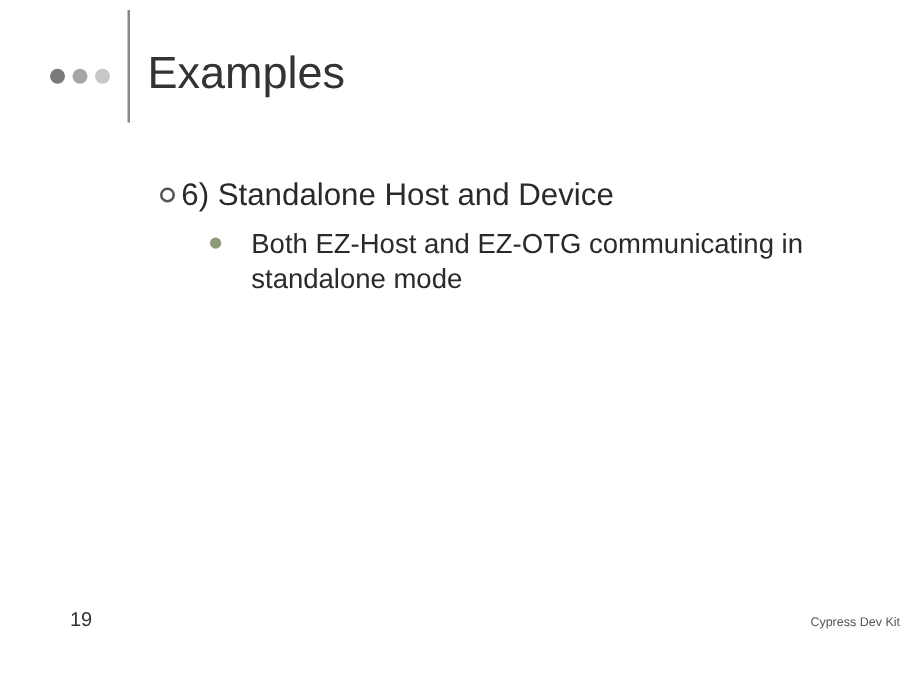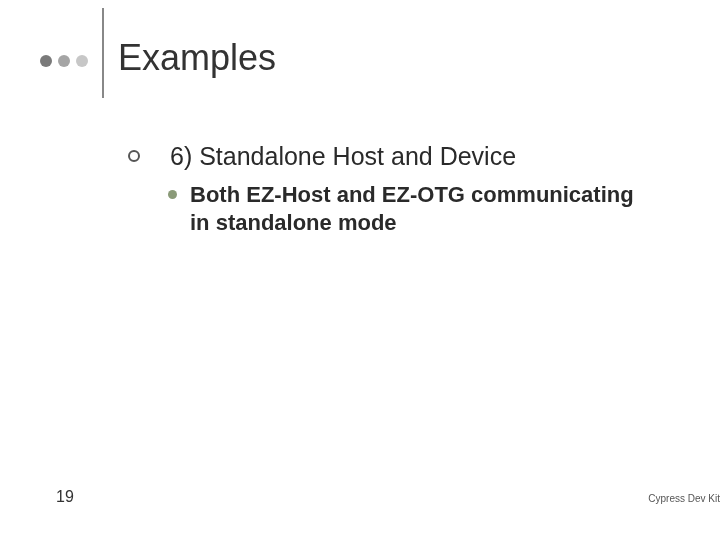--- a/index.html
+++ b/index.html
@@ -7,24 +7,24 @@
   .slide { position: relative; width: 720px; height: 540px; }
   .header { position: absolute; top: 24px; left: 40px; display: flex; align-items: center; }
   .dots { display: flex; gap: 6px; margin-right: 14px; }
   .dot { width: 12px; height: 12px; border-radius: 50%; }
   .dot1 { background: #7a7a7a; }
   .dot2 { background: #a5a5a5; }
   .dot3 { background: #c7c7c7; }
   .divider { width: 2px; height: 90px; background: #888; margin-right: 14px; align-self: flex-start; margin-top: -16px; }
   .title { font-size: 36px; font-weight: 400; color: #333; letter-spacing: 0px; margin-top: -6px; }
   .body { position: absolute; top: 142px; left: 128px; right: 40px; }
-  .level1 { display: flex; align-items: flex-start; gap: 30px; }
+  .level1 { display: flex; align-items: flex-start; gap: 5px; }
   .ring { width: 12px; height: 12px; border: 2px solid #555; border-radius: 50%; flex-shrink: 0; margin-top: 8px; }
   .l1text { font-size: 25px; color: #2a2a2a; }
-  .level2 { display: flex; align-items: flex-start; gap: 13px; margin-left: 40px; margin-top: 10px; font-weight: bold; }
+  .level2 { display: flex; align-items: flex-start; gap: 24px; margin-left: 40px; margin-top: 10px; }
   .disc { width: 9px; height: 9px; border-radius: 50%; background: #8a9a78; flex-shrink: 0; margin-top: 9px; }
   .l2text { font-size: 22px; color: #2a2a2a; line-height: 1.25; max-width: 460px; }
   .page-number { position: absolute; left: 56px; bottom: 34px; font-size: 16px; color: #333; }
   .footer-text { position: absolute; left: 0; right: 0; bottom: 36px; text-align: right; font-size: 10px; color: #555; }
 </style>
 </head>
 <body>
 
 <div class="slide">
 

